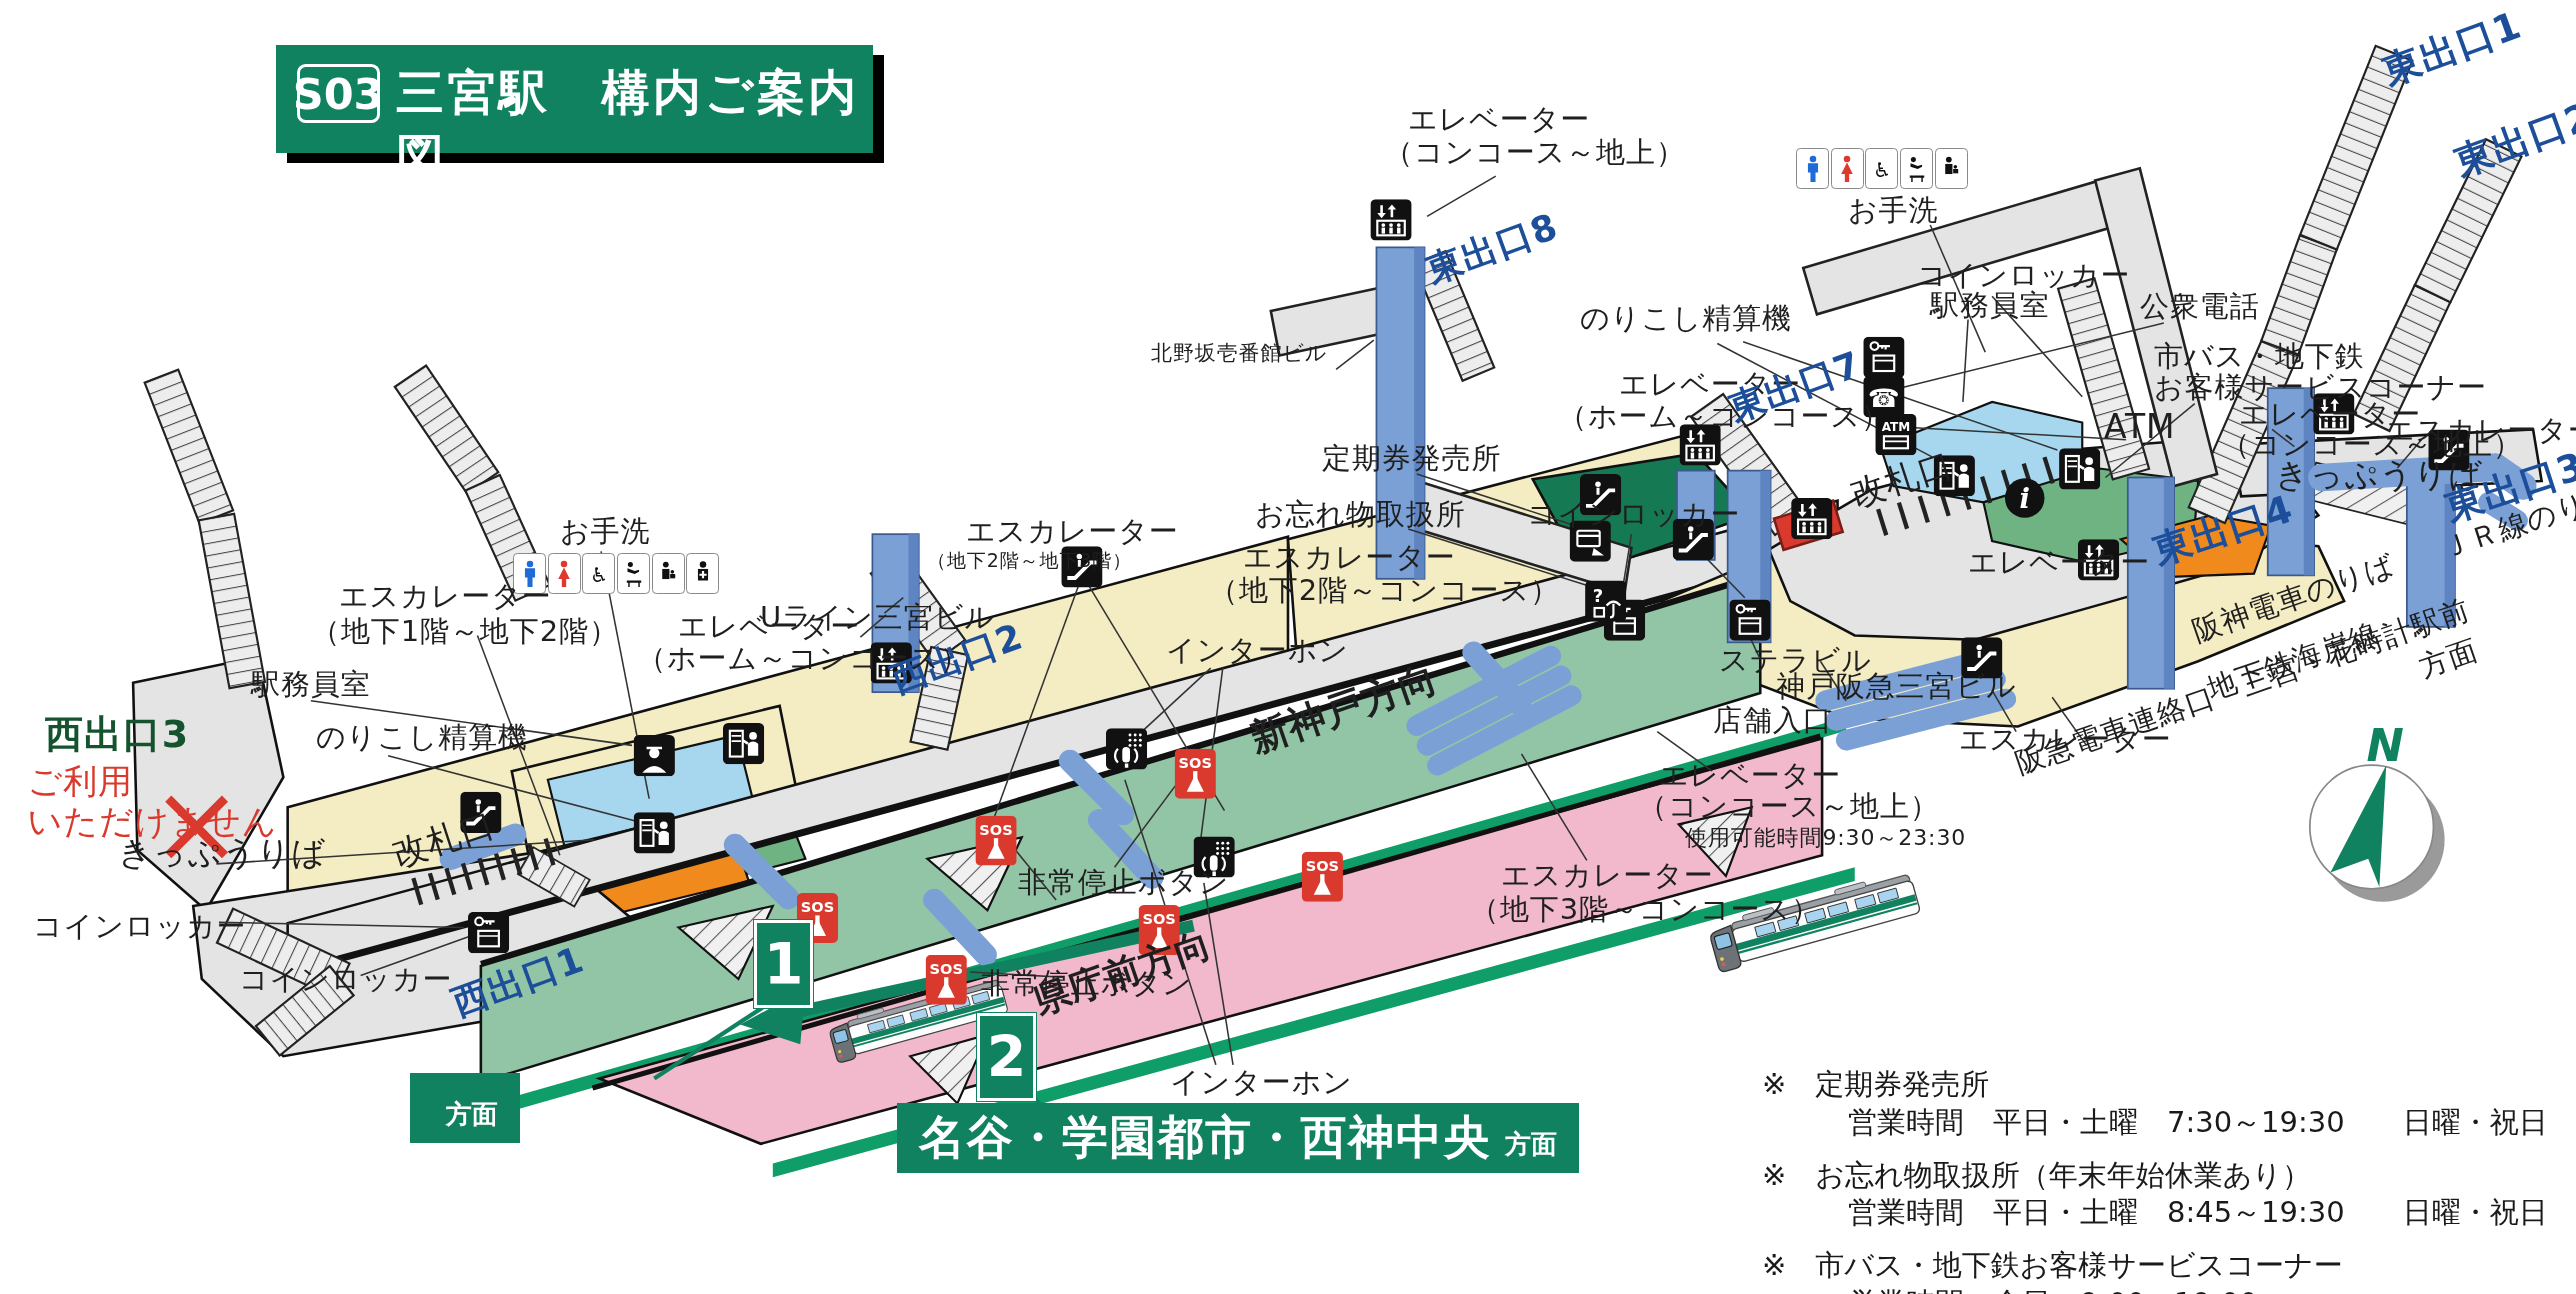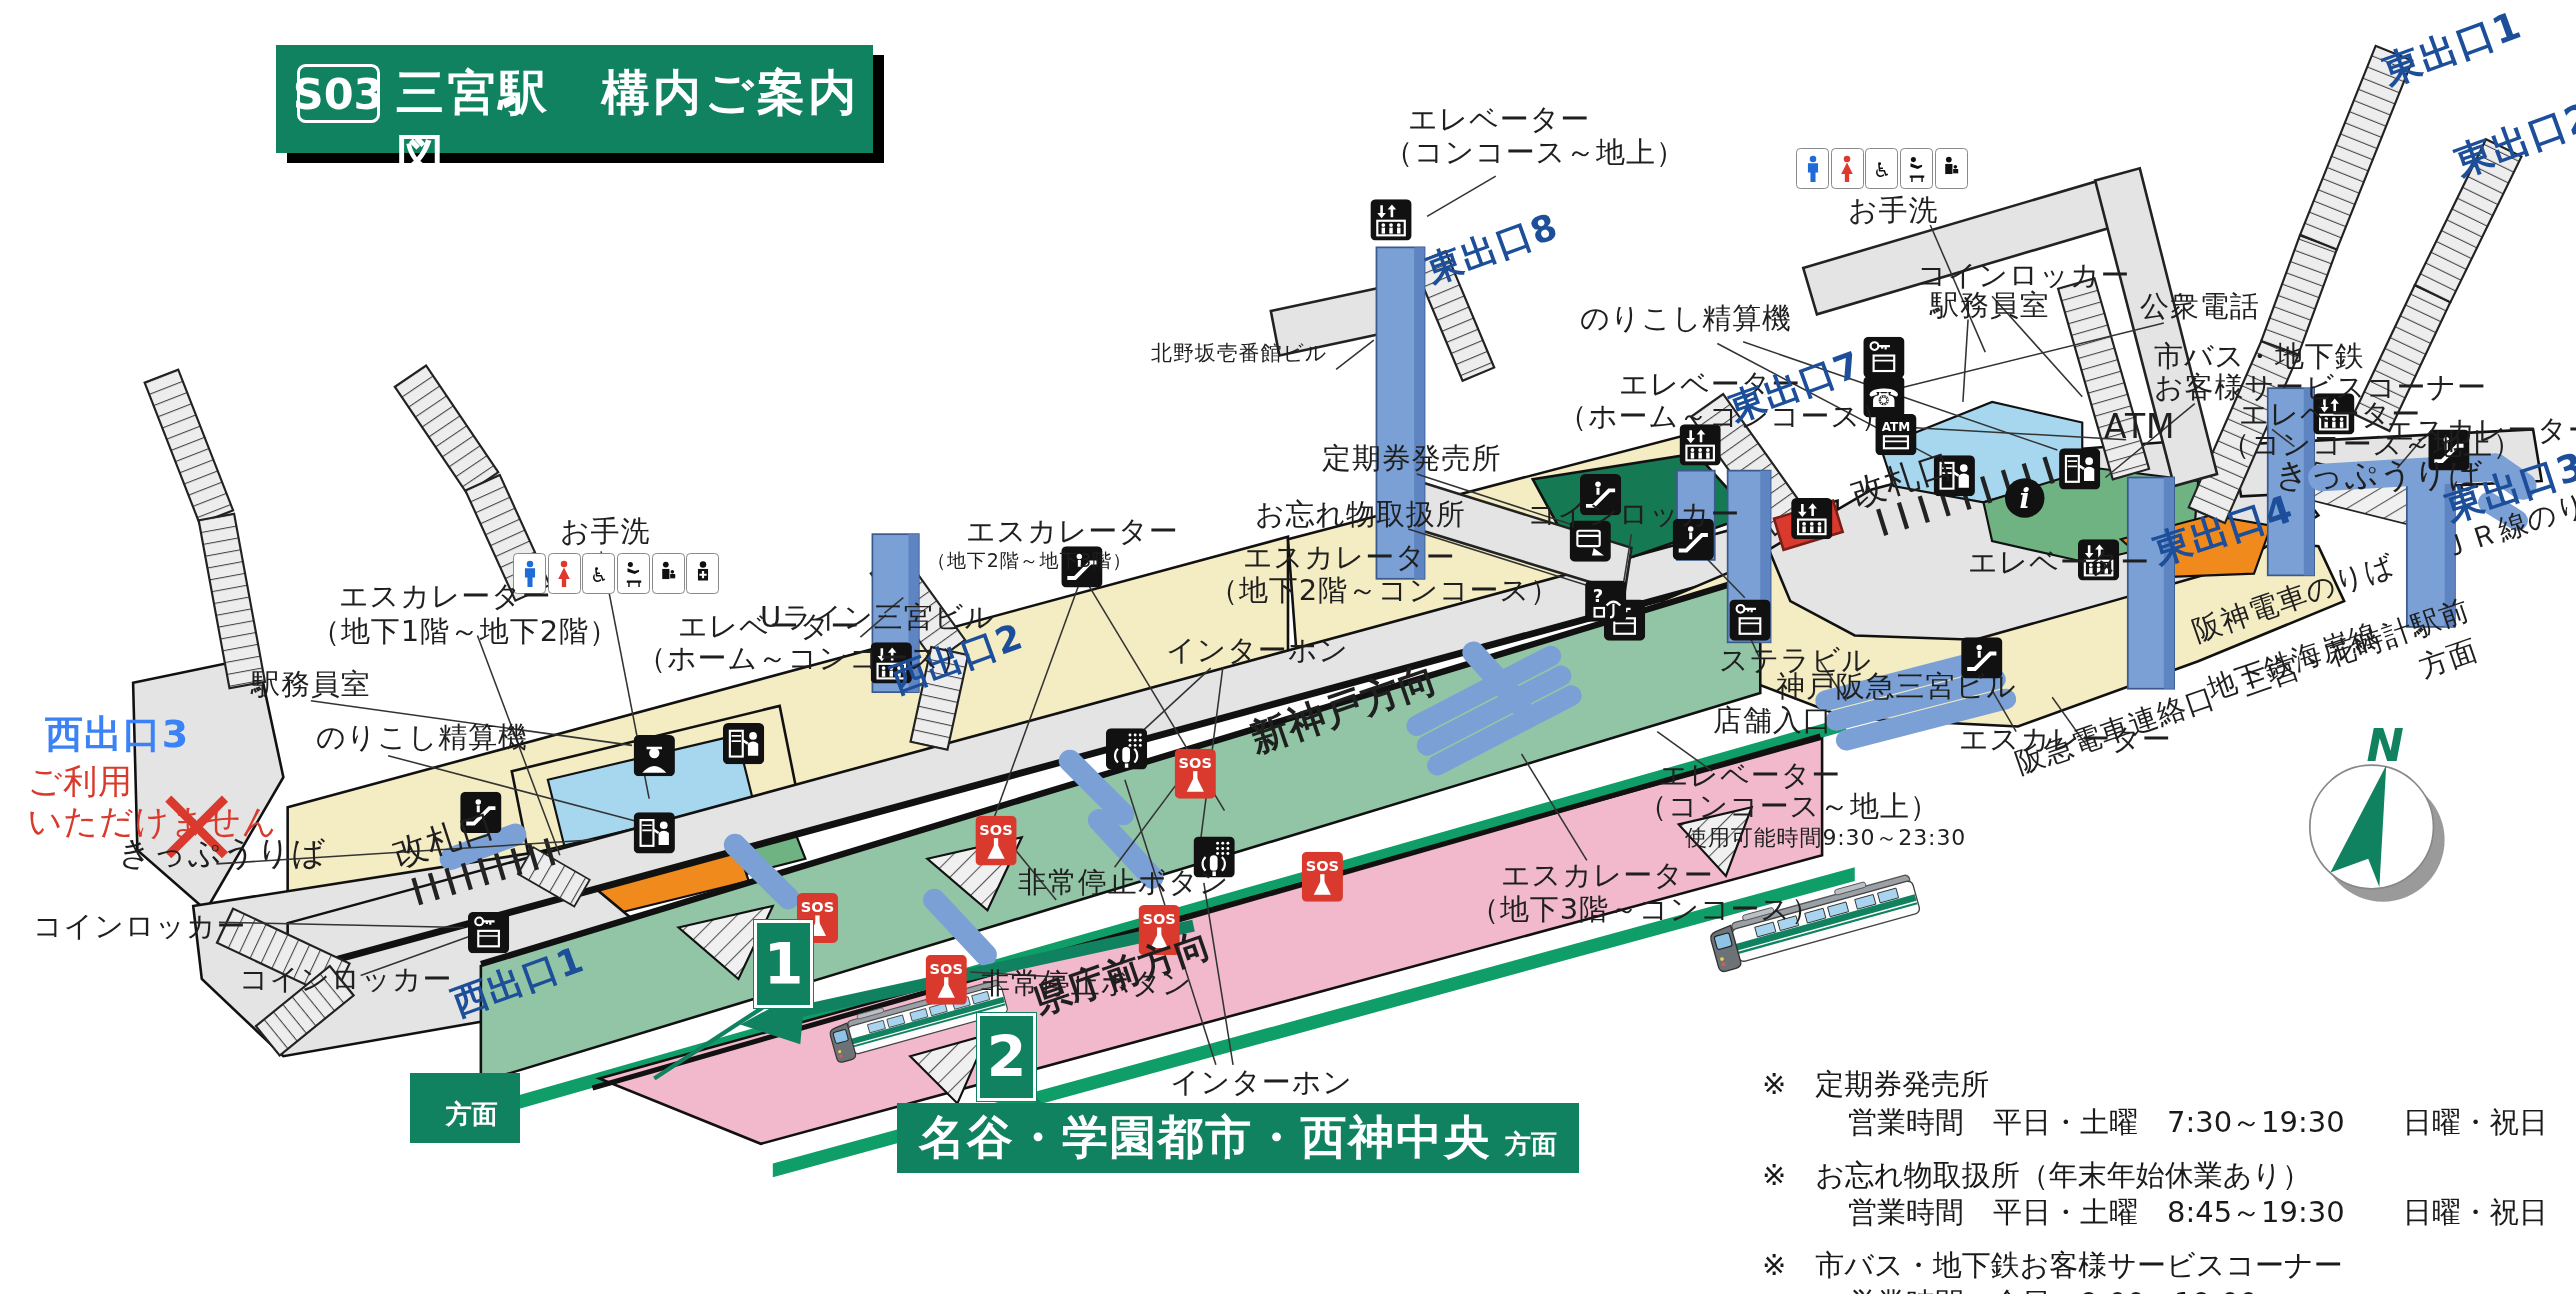--- a/index.html
+++ b/index.html
@@ -572,21 +572,21 @@
       <div class="lbl" style="left: 760px; top: 601px; font-size: 29px;">Uライン三宮ビル</div>
       <div class="lbl" style="left: 1166px; top: 634px; font-size: 29px;">インターホン</div>
       <div class="lbl" style="left: 886px; top: 663px; font-size: 36px; color: rgb(28, 78, 154); transform: rotate(-20deg); font-weight: bold;">西出口2</div>
       <div class="lbl" style="left: 560px; top: 515px; font-size: 29px;">お手洗</div>
       <div class="lbl" style="left: 339px; top: 580px; font-size: 29px;">エスカレーター</div>
       <div class="lbl" style="left: 311px; top: 615px; font-size: 29px;">（地下1階～地下2階）</div>
       <div class="lbl" style="left: 678px; top: 610px; font-size: 29px;">エレベーター</div>
       <div class="lbl" style="left: 637px; top: 642px; font-size: 29px;">（ホーム～コンコース）</div>
       <div class="lbl" style="left: 251px; top: 668px; font-size: 29px;">駅務員室</div>
       <div class="lbl" style="left: 316px; top: 721px; font-size: 29px;">のりこし精算機</div>
-      <div class="lbl" style="left: 45px; top: 713px; font-size: 38px; color: #3b82f6; font-weight: bold;">西出口3</div>
+      <div class="lbl" style="left: 45px; top: 713px; font-size: 38px; color: #14532d; font-weight: bold;">西出口3</div>
       <div class="lbl" style="left: 27.5px; top: 762px; font-size: 34px; color: rgb(217, 58, 45);">ご利用</div>
       <div class="lbl" style="left: 27.5px; top: 802px; font-size: 34px; color: rgb(217, 58, 45);">いただけません</div>
       <div class="lbl" style="left: 118px; top: 835px; font-size: 33px;">きっぷうりば</div>
       <div class="lbl" style="left: 388px; top: 837px; font-size: 34px; transform: rotate(-18deg);">改札口</div>
       <div class="lbl" style="left: 33px; top: 910px; font-size: 29px;">コインロッカー</div>
       <div class="lbl" style="left: 239px; top: 963px; font-size: 29px;">コインロッカー</div>
       <div class="lbl" style="left: 447px; top: 986px; font-size: 36px; color: rgb(28, 78, 154); transform: rotate(-20deg); font-weight: bold;">西出口1</div>
       <div class="lbl" style="left: 1018px; top: 866px; font-size: 29px;">非常停止ボタン</div>
       <div class="lbl" style="left: 1245px; top: 720px; font-size: 38px; transform: rotate(-19deg); font-weight: bold;">新神戸方向</div>
       <div class="lbl" style="left: 981px; top: 967px; font-size: 29px;">非常停止ボタン</div>

